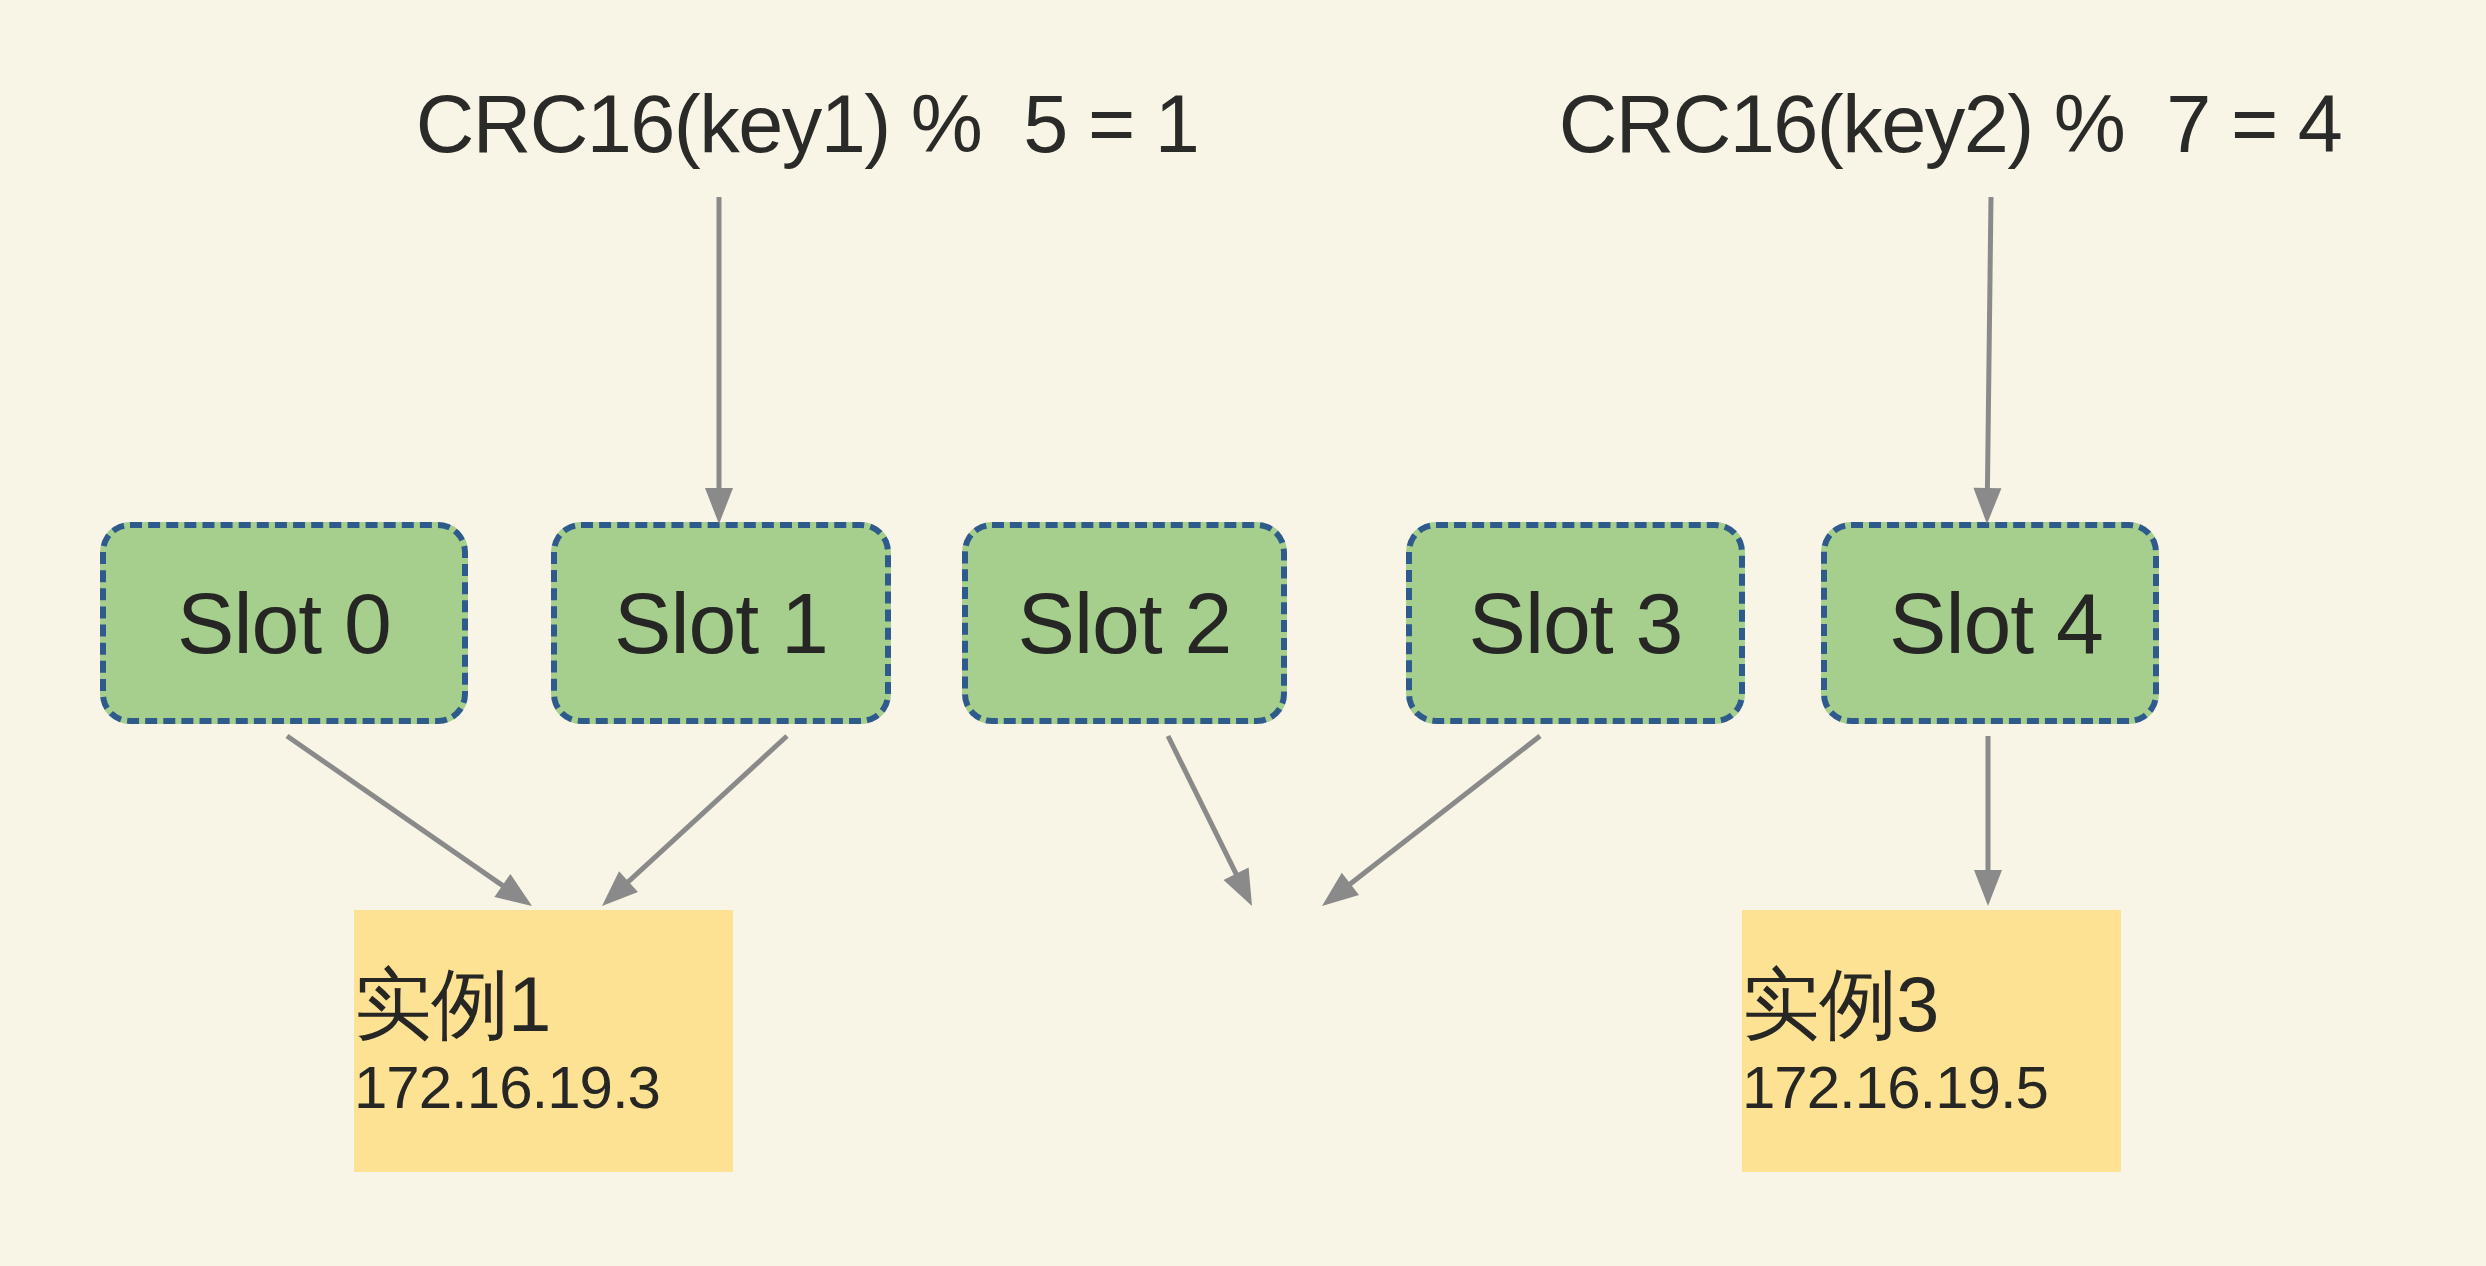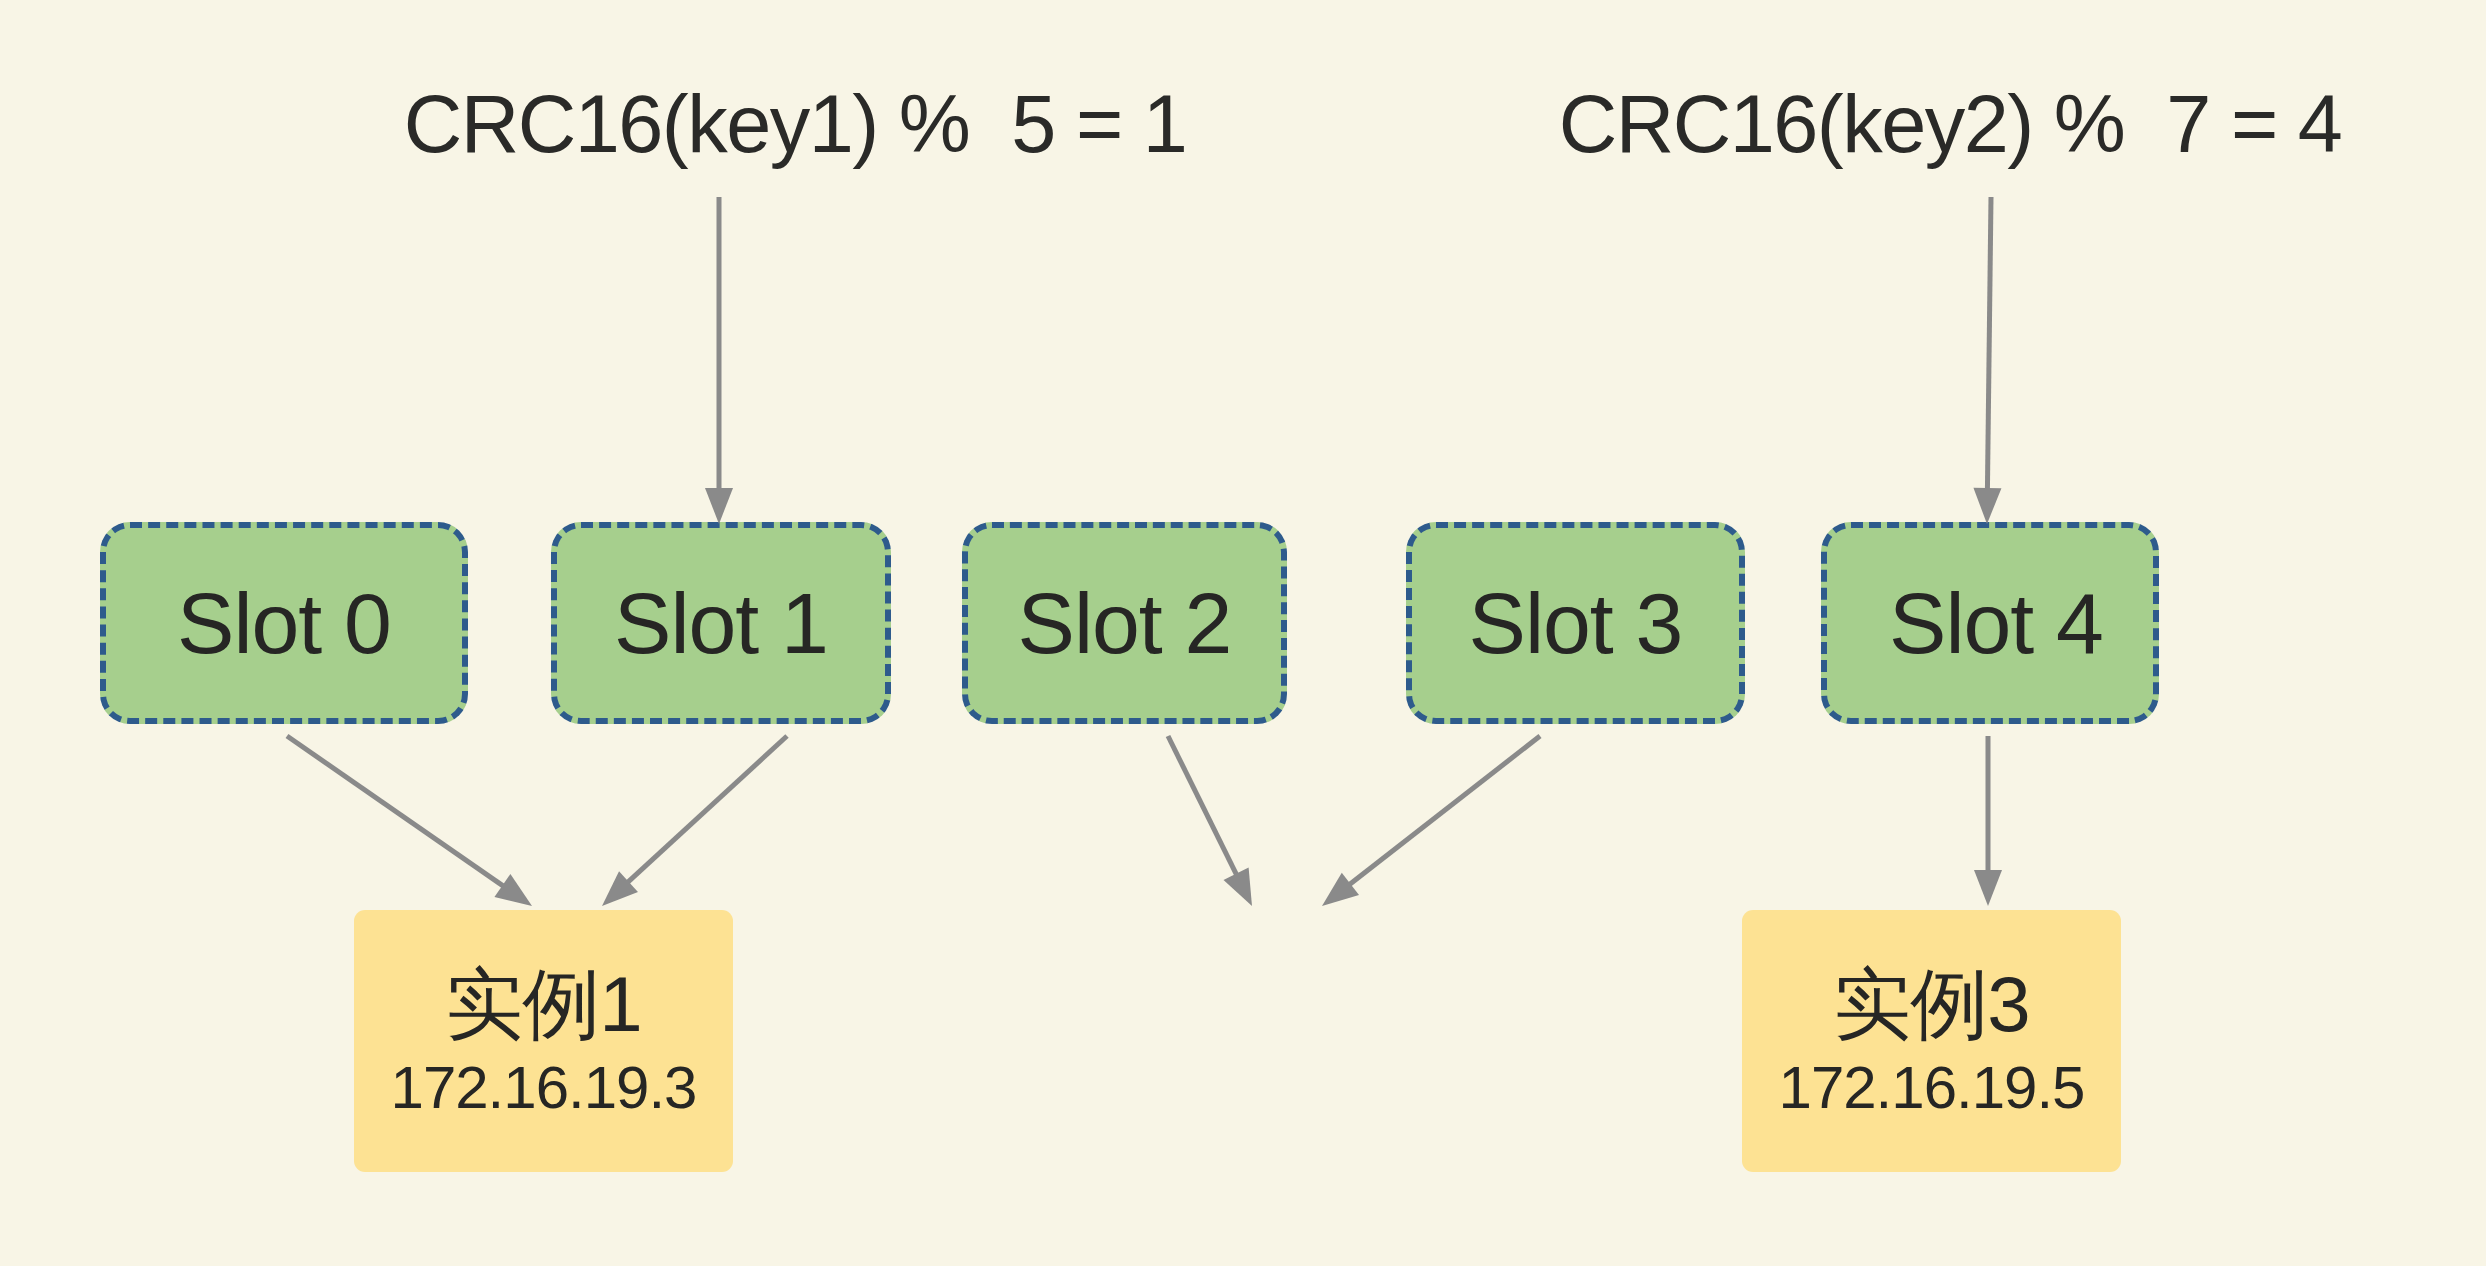--- a/index.html
+++ b/index.html
@@ -16,21 +16,21 @@
   .formula{
     position:absolute;
     top:78px;
     width:990px;
     text-align:center;
     font-size:81px;
     letter-spacing:-1.5px;
     color:#2A2A28;
     white-space:pre;
   }
-  .formula.f1{left:300px;}
+  .formula.f1{left:312px;}
   .formula.f2{left:1455px;}
   .slot{
     position:absolute;
     top:522px;height:202px;
     box-sizing:border-box;
     background:#A6CF8D;
     border:6px dashed #2E5B8C;
     border-radius:30px;
     display:flex;align-items:center;justify-content:center;
     font-size:86px;
@@ -40,24 +40,23 @@
   }
   .slot.s0{left:100px;width:368px;}
   .slot.s1{left:551px;width:340px;}
   .slot.s2{left:962px;width:325px;}
   .slot.s3{left:1406px;width:339px;}
   .slot.s4{left:1821px;width:338px;padding-left:12px;}
   .instance{
     position:absolute;
     top:910px;height:262px;width:379px;
     background:#FDE293;
-    display:flex;flex-direction:column;align-items:center;justify-content:center;
+    display:flex;flex-direction:column;align-items:flex-start;justify-content:center;
     color:#262624;
     text-align:center;
-    border-radius:11px;
   }
   .instance.i1{left:354px;}
   .instance.i2{left:1073px;}
   .instance.i3{left:1742px;}
   .instance .iname{
     font-size:78px;
     line-height:1.12;
     letter-spacing:-1px;
   }
   .instance .iip{

